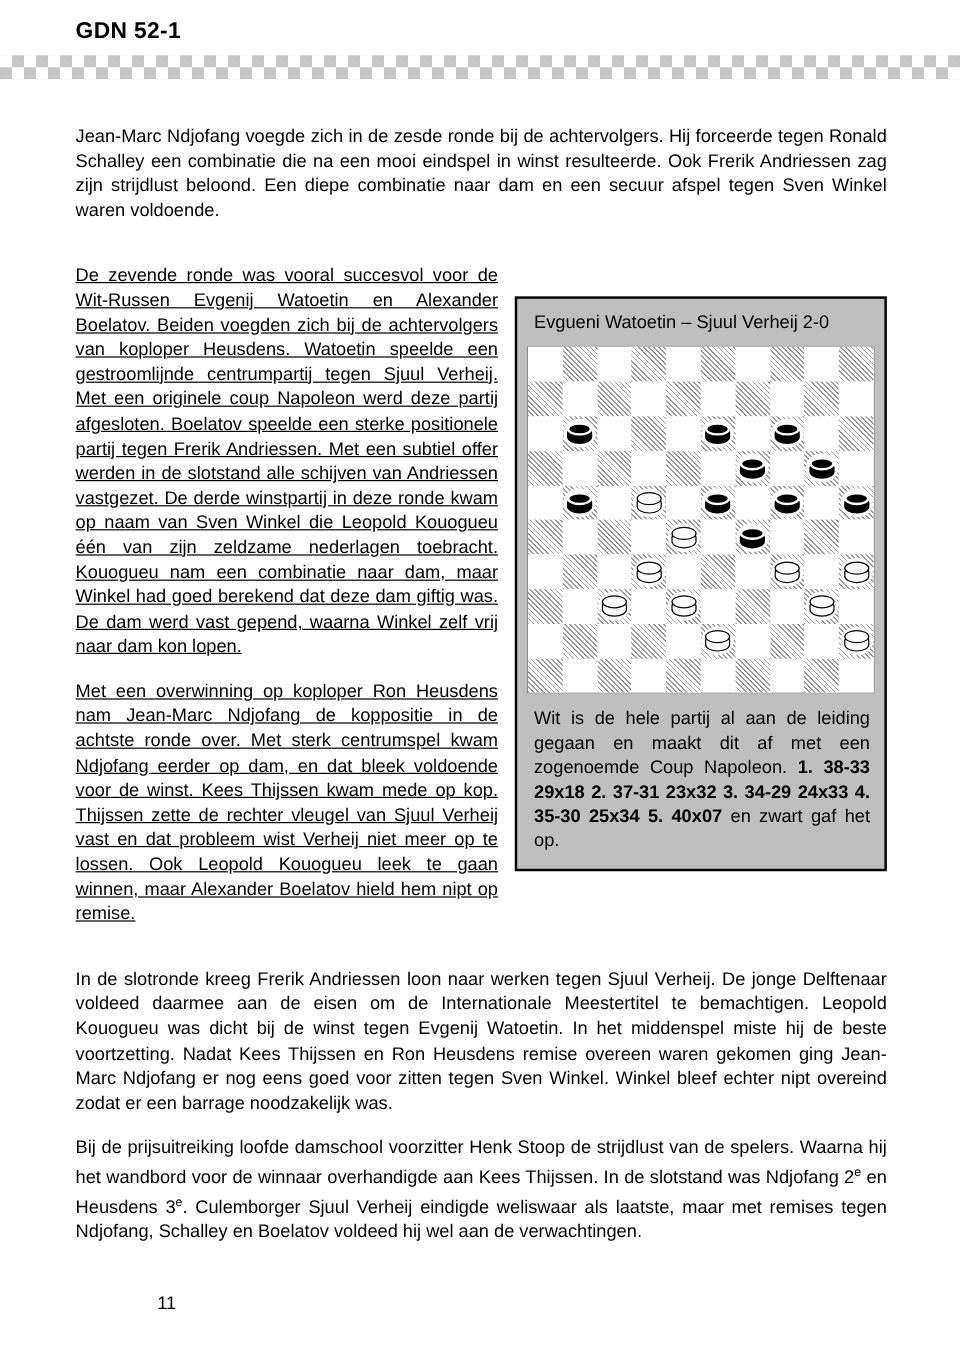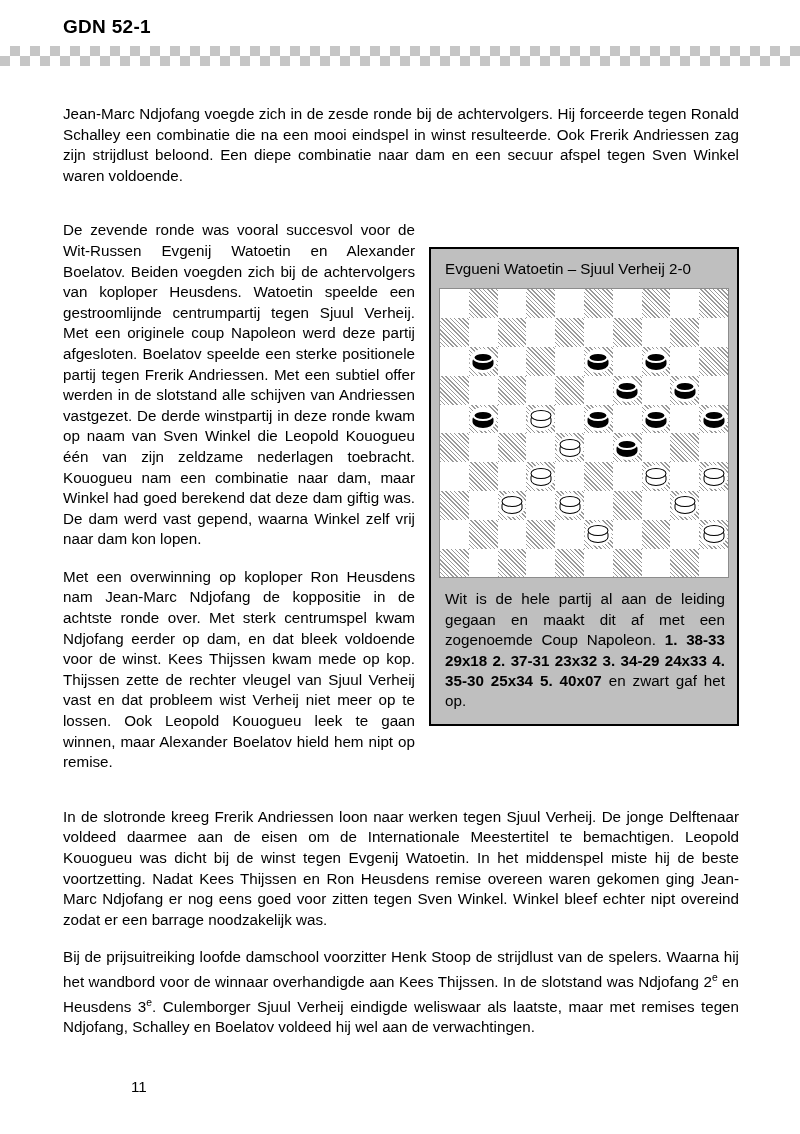--- a/index.html
+++ b/index.html
@@ -64,20 +64,21 @@
   p.para.last { margin-bottom: 0; }
 
   
   #intro { margin-bottom: 34px; }
 
   #column-wrap { position: relative; }
 
   #left-column {
     width: 352px;
     float: left;
+    text-decoration: underline;
   }
   #left-column p.para {
     text-align: justify;
   }
 
   #diagram-box {
     float: right;
     width: 310px;
     background: #bfbfbf;
     border: 2px solid #000000;

